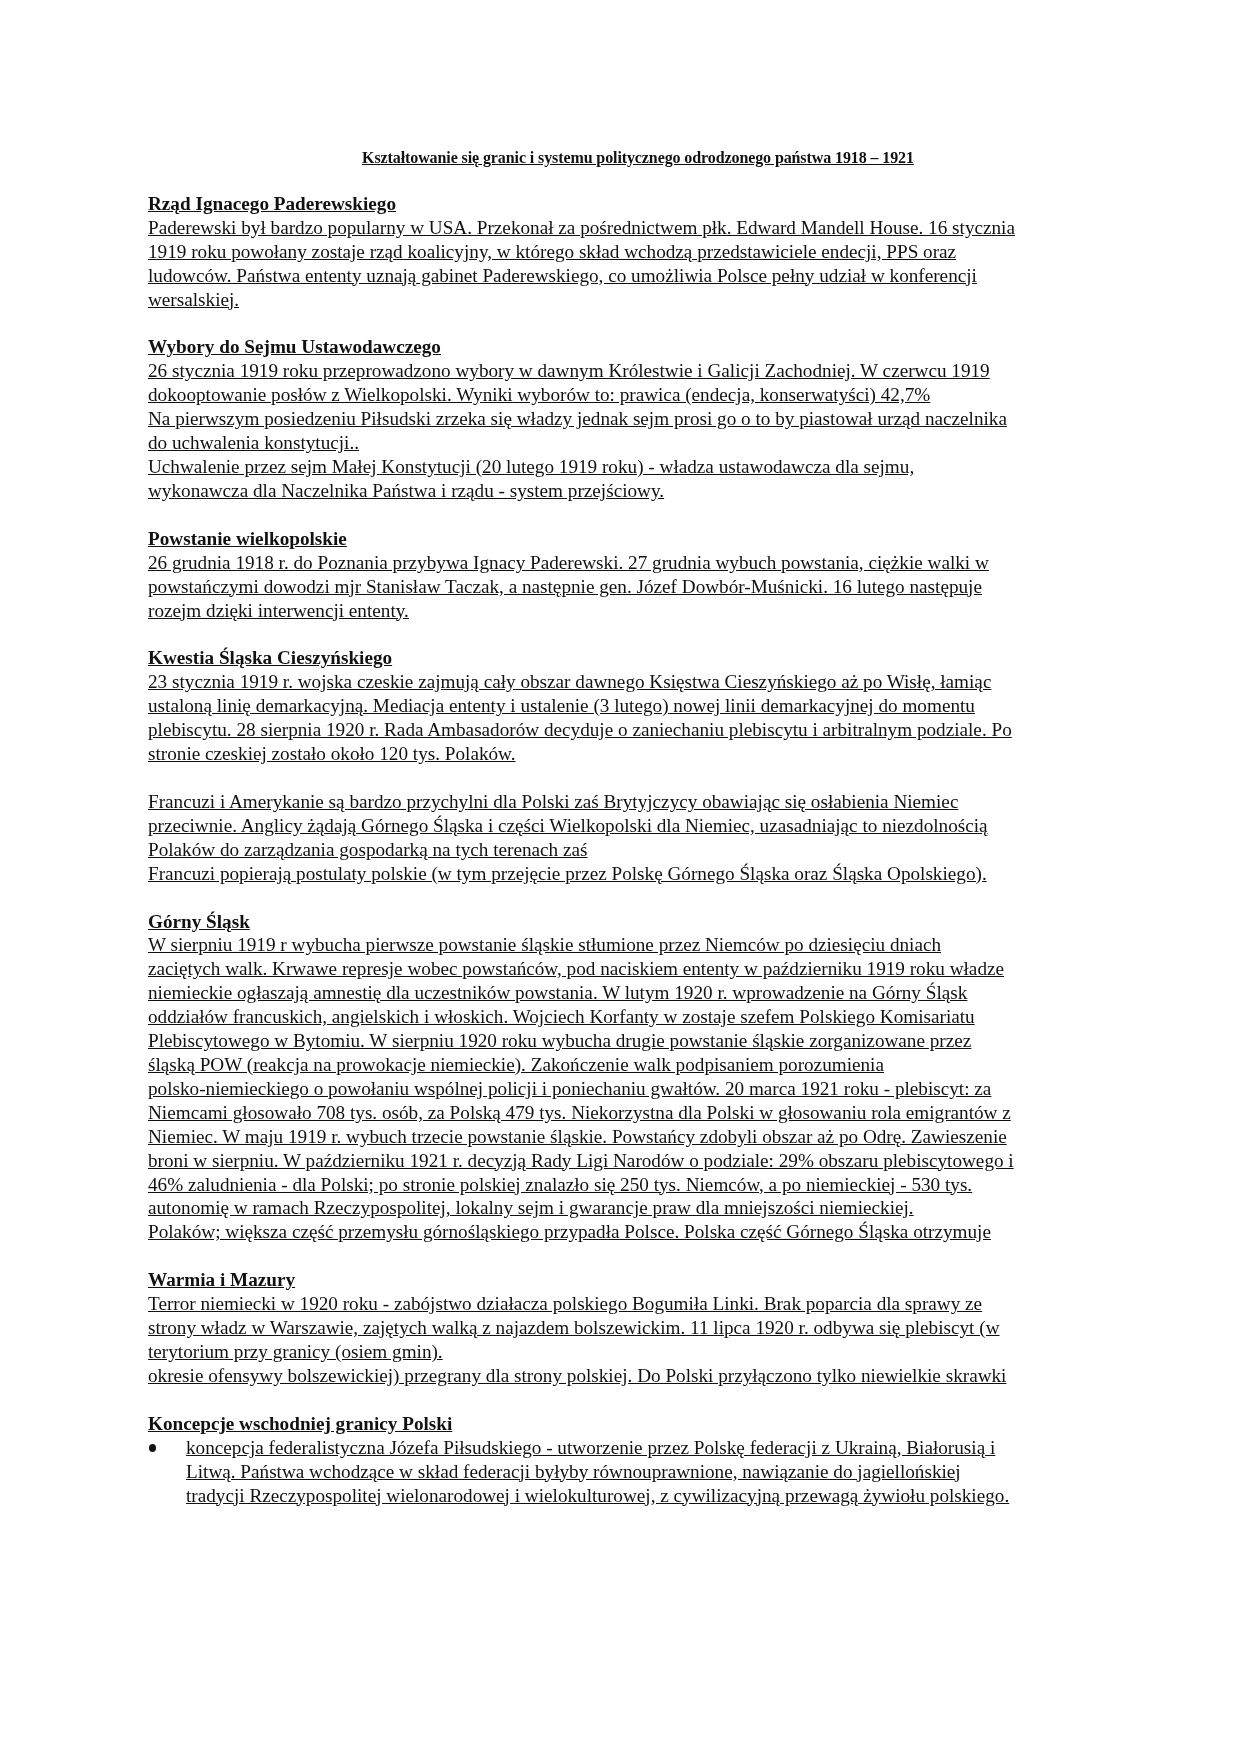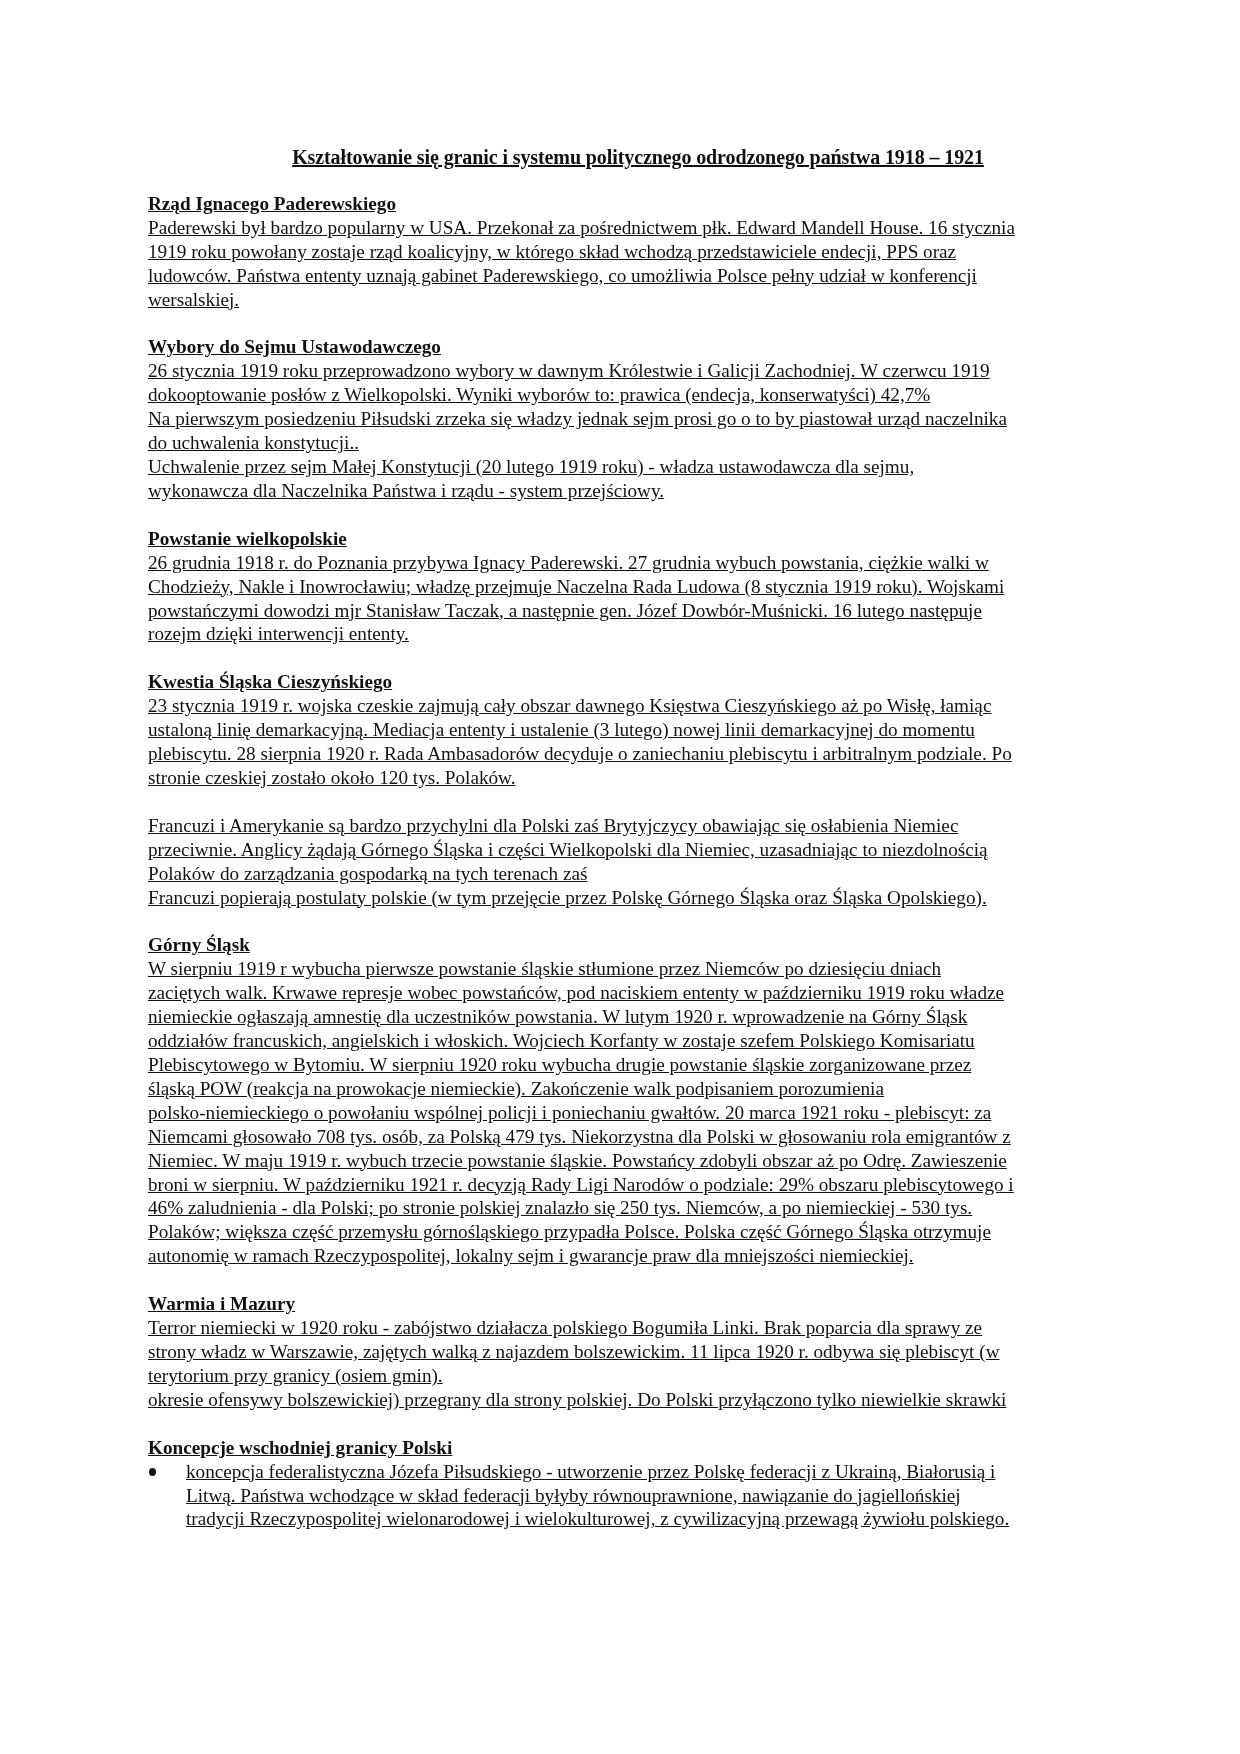--- a/index.html
+++ b/index.html
@@ -4,21 +4,21 @@
 <style>
   html, body { margin: 0; padding: 0; background: #ffffff; }
   body { width: 1240px; height: 1754px; position: relative; overflow: hidden; }
   .page {
     position: absolute; left: 148px; top: 146px; width: 950px;
     font-family: "Liberation Serif", "DejaVu Serif", serif;
     font-size: 19.2px; line-height: 23.9px; color: #111111;
   }
   .doc-title {
     text-align: center; font-weight: bold; text-decoration: underline;
-    font-size: 20px; margin: 0 0 22px 0; letter-spacing: -0.1px;
+    font-size: 16px; margin: 0 0 22px 0; letter-spacing: -0.1px;
     padding-left: 30px;
   }
   .section { margin: 0 0 24px 0; text-decoration: underline; }
   .section-heading { font-weight: bold; margin: 0; }
   .para { margin: 0; }
   .line { display: block; white-space: nowrap; }
   .bullet-list { margin: 0; padding: 0; list-style: none; }
   .bullet-item { position: relative; padding-left: 38px; }
   .bullet-dot {
     position: absolute; left: 1px; top: 8px; width: 7px; height: 8px;
@@ -51,21 +51,20 @@
         </div>
         <div class="para">
           <span class="line">Uchwalenie przez sejm Małej Konstytucji (20 lutego 1919 roku) - władza ustawodawcza dla sejmu,</span>
           <span class="line">wykonawcza dla Naczelnika Państwa i rządu - system przejściowy.</span>
         </div>
       </div>
       <div class="section">
         <div class="section-heading">Powstanie wielkopolskie</div>
         <div class="para">
           <span class="line">26 grudnia 1918 r. do Poznania przybywa Ignacy Paderewski. 27 grudnia wybuch powstania, ciężkie walki w</span>
-          <span class="line">Chodzieży, Nakle i Inowrocławiu; władzę przejmuje Naczelna Rada Ludowa (8 stycznia 1919 roku). Wojskami</span>
           <span class="line">powstańczymi dowodzi mjr Stanisław Taczak, a następnie gen. Józef Dowbór-Muśnicki. 16 lutego następuje</span>
           <span class="line">rozejm dzięki interwencji ententy.</span>
         </div>
       </div>
       <div class="section">
         <div class="section-heading">Kwestia Śląska Cieszyńskiego</div>
         <div class="para">
           <span class="line">23 stycznia 1919 r. wojska czeskie zajmują cały obszar dawnego Księstwa Cieszyńskiego aż po Wisłę, łamiąc</span>
           <span class="line">ustaloną linię demarkacyjną. Mediacja ententy i ustalenie (3 lutego) nowej linii demarkacyjnej do momentu</span>
           <span class="line">plebiscytu. 28 sierpnia 1920 r. Rada Ambasadorów decyduje o zaniechaniu plebiscytu i arbitralnym podziale. Po</span>
@@ -87,22 +86,22 @@
           <span class="line">zaciętych walk. Krwawe represje wobec powstańców, pod naciskiem ententy w październiku 1919 roku władze</span>
           <span class="line">niemieckie ogłaszają amnestię dla uczestników powstania. W lutym 1920 r. wprowadzenie na Górny Śląsk</span>
           <span class="line">oddziałów francuskich, angielskich i włoskich. Wojciech Korfanty w zostaje szefem Polskiego Komisariatu</span>
           <span class="line">Plebiscytowego w Bytomiu. W sierpniu 1920 roku wybucha drugie powstanie śląskie zorganizowane przez</span>
           <span class="line">śląską POW (reakcja na prowokacje niemieckie). Zakończenie walk podpisaniem porozumienia</span>
           <span class="line">polsko-niemieckiego o powołaniu wspólnej policji i poniechaniu gwałtów. 20 marca 1921 roku - plebiscyt: za</span>
           <span class="line">Niemcami głosowało 708 tys. osób, za Polską 479 tys. Niekorzystna dla Polski w głosowaniu rola emigrantów z</span>
           <span class="line">Niemiec. W maju 1919 r. wybuch trzecie powstanie śląskie. Powstańcy zdobyli obszar aż po Odrę. Zawieszenie</span>
           <span class="line">broni w sierpniu. W październiku 1921 r. decyzją Rady Ligi Narodów o podziale: 29% obszaru plebiscytowego i</span>
           <span class="line">46% zaludnienia - dla Polski; po stronie polskiej znalazło się 250 tys. Niemców, a po niemieckiej - 530 tys.</span>
+          <span class="line">autonomię w ramach Rzeczypospolitej, lokalny sejm i gwarancje praw dla mniejszości niemieckiej.</span>
           <span class="line">Polaków; większa część przemysłu górnośląskiego przypadła Polsce. Polska część Górnego Śląska otrzymuje</span>
-          <span class="line">autonomię w ramach Rzeczypospolitej, lokalny sejm i gwarancje praw dla mniejszości niemieckiej.</span>
         </div>
       </div>
       <div class="section">
         <div class="section-heading">Warmia i Mazury</div>
         <div class="para">
           <span class="line">Terror niemiecki w 1920 roku - zabójstwo działacza polskiego Bogumiła Linki. Brak poparcia dla sprawy ze</span>
           <span class="line">strony władz w Warszawie, zajętych walką z najazdem bolszewickim. 11 lipca 1920 r. odbywa się plebiscyt (w</span>
           <span class="line">terytorium przy granicy (osiem gmin).</span>
           <span class="line">okresie ofensywy bolszewickiej) przegrany dla strony polskiej. Do Polski przyłączono tylko niewielkie skrawki</span>
         </div>

